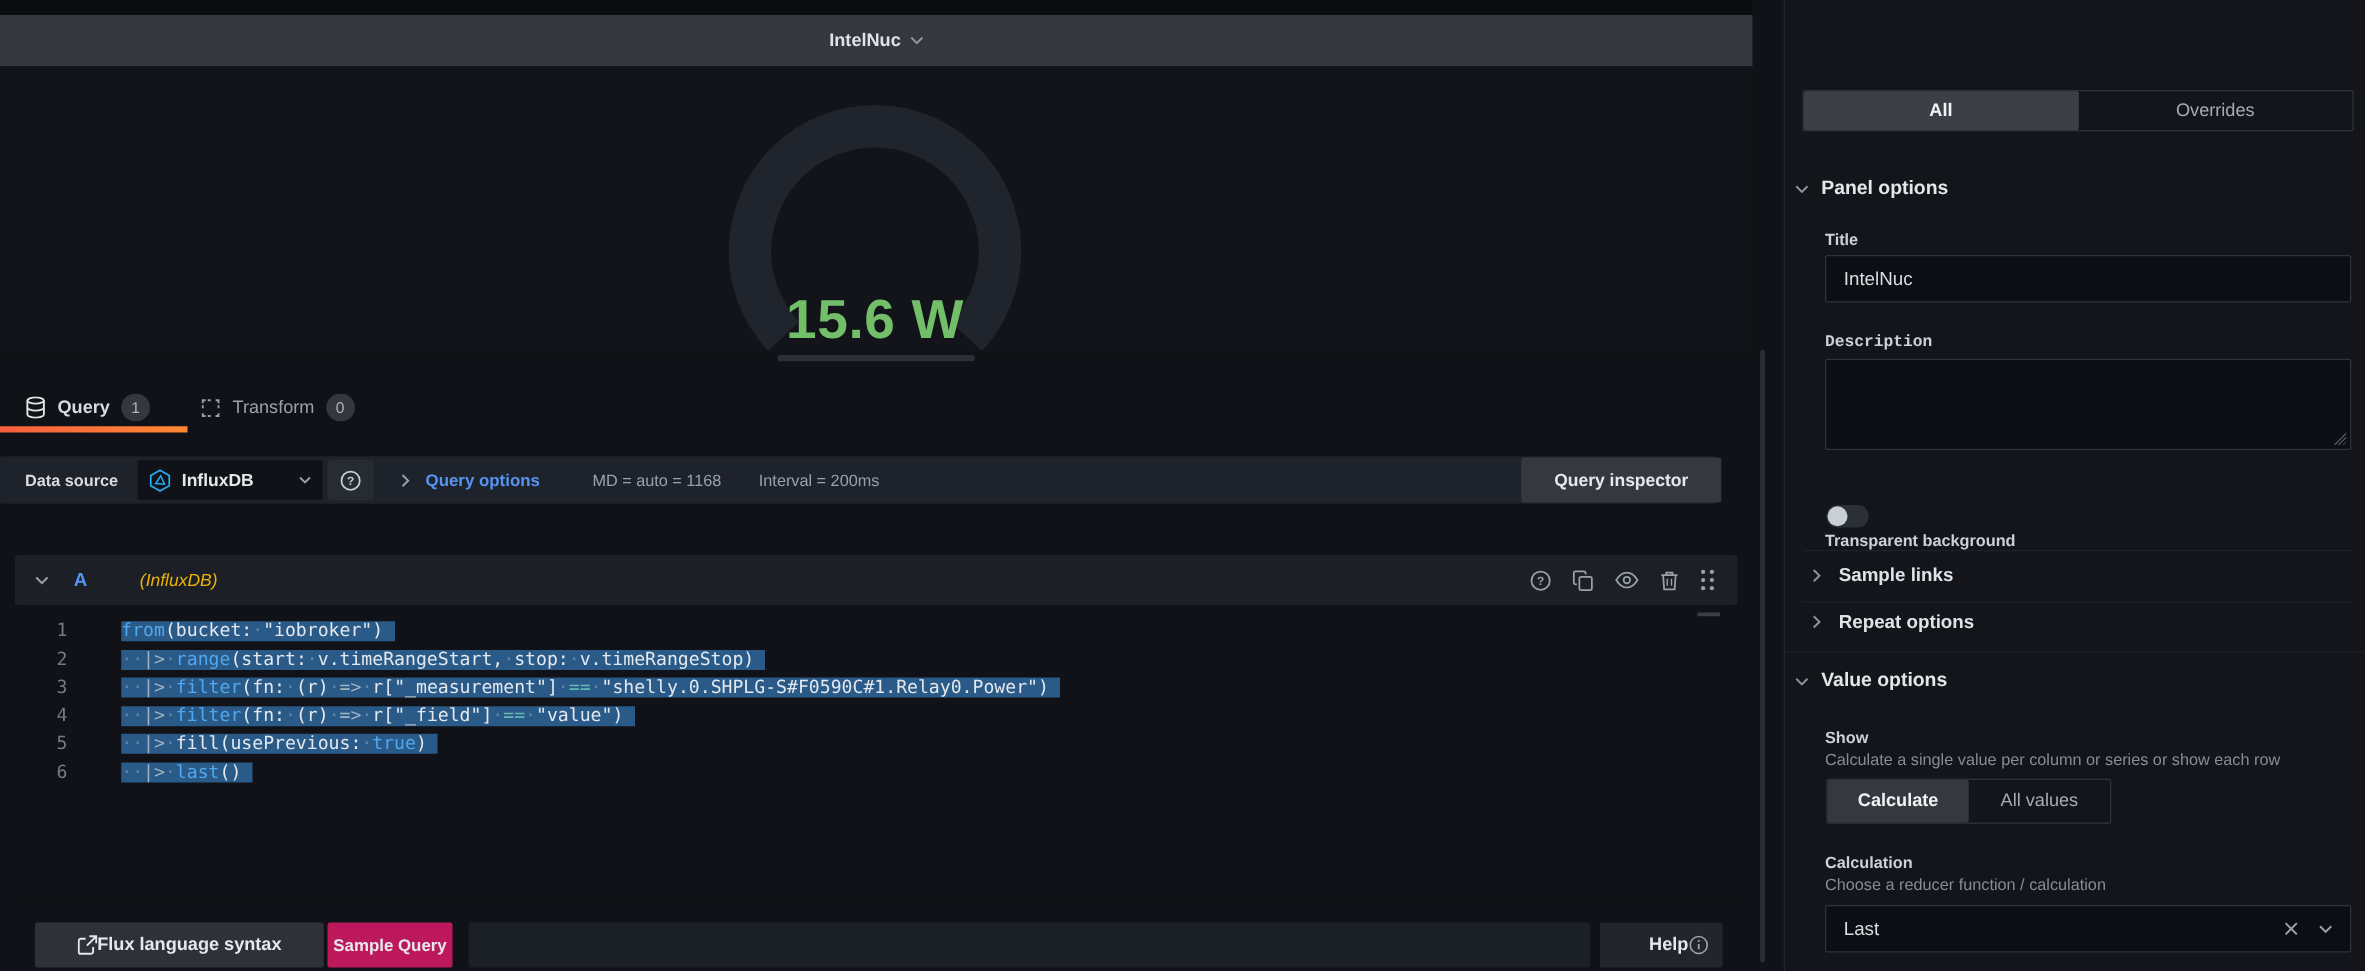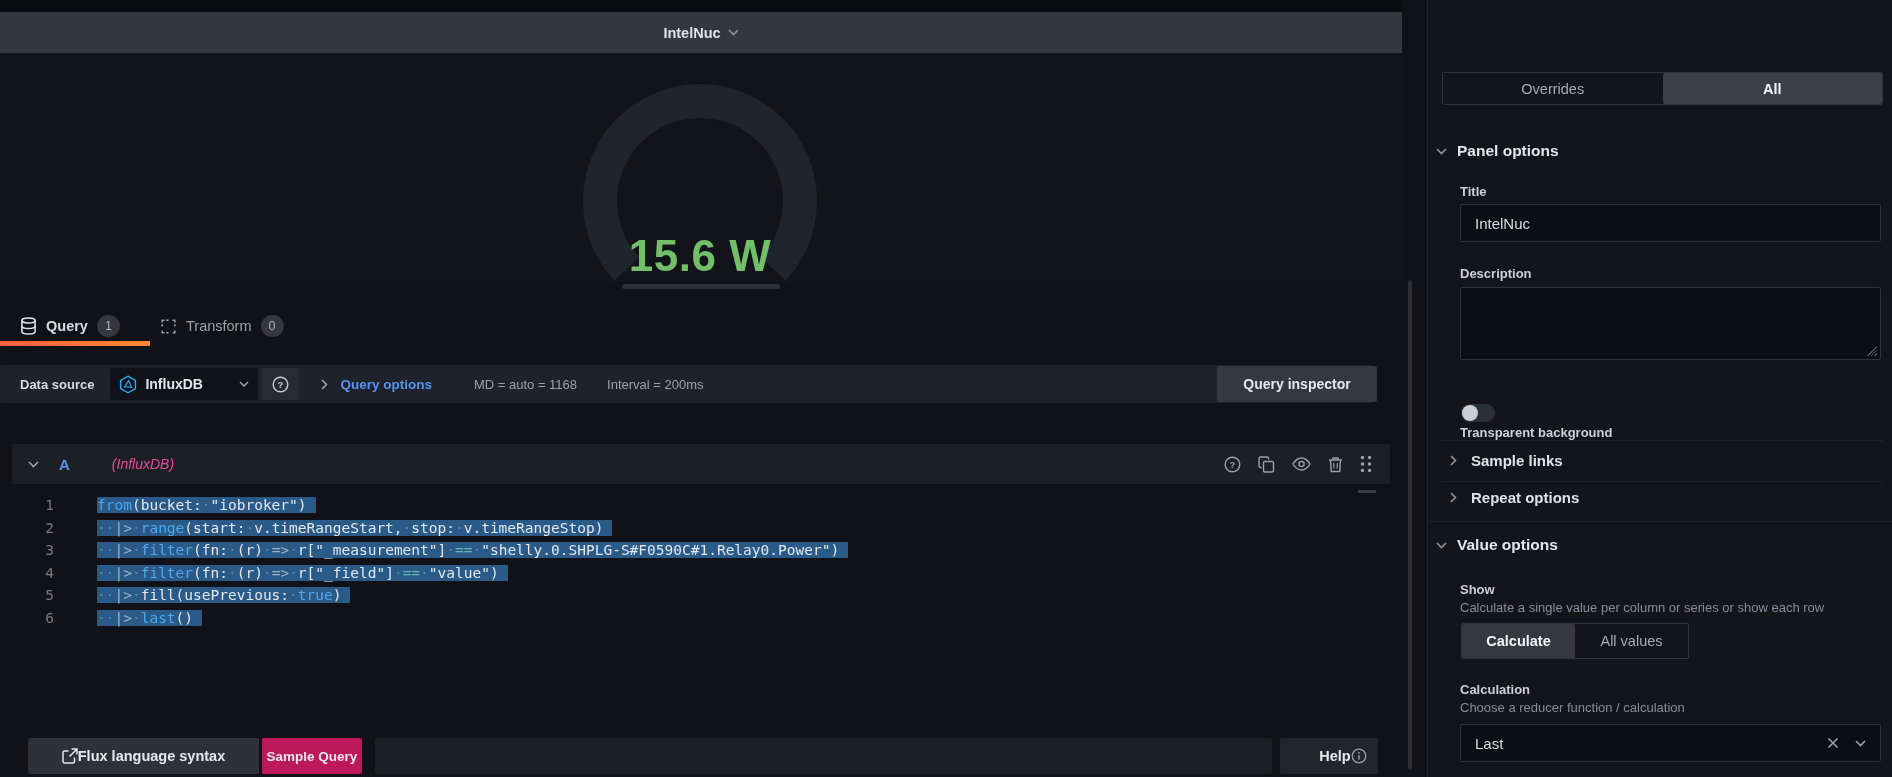--- a/index.html
+++ b/index.html
@@ -44,21 +44,21 @@
   .qo-md { margin-left:42px; }
   .qo-int { margin-left:30px; }
   .qi-btn { left:1217px; top:366px; width:160px; height:36px; background:#35393f; border-radius:2px;
     display:flex; align-items:center; justify-content:center; font-size:14px; font-weight:700;
     color:#e6e8eb; cursor:pointer; }
 
   
   .qcard-header { left:12px; top:444px; width:1378px; height:40px; background:#1c2026; border-radius:2px;
     display:flex; align-items:center; }
   .ref-id { color:#5794F2; font-size:15px; font-weight:700; margin-left:20px; }
-  .ds-hint { color:#ec4899; font-size:14px; font-style:italic; margin-left:42px; }
+  .ds-hint { color:#eab308; font-size:14px; font-style:italic; margin-left:42px; }
   .qcard-icons { margin-left:auto; margin-right:18px; display:flex; align-items:center; gap:17px; }
   .icon-btn { color:#9aa1ab; display:flex; align-items:center; justify-content:center; cursor:pointer; }
 
   .code-area { left:12px; top:484px; width:1378px; height:234px; background:#111217; }
   .code-scroll-dash { position:absolute; right:14px; top:6px; width:18px; height:3px; background:#3a3e45; }
   #code-lines { position:absolute; left:0; top:10px; width:100%;
     font-family:"DejaVu Sans Mono", monospace; font-size:14.5px; line-height:22.5px; }
   .code-line { display:flex; white-space:pre; }
   .gutter { width:42px; text-align:right; color:#757b83; flex:0 0 42px; }
   .line-content { margin-left:43px; }
@@ -290,39 +290,39 @@
         </svg>
     </span>
   </div>
 
   <div class="abs left-scrollbar"></div>
 
   <div class="abs sidebar">
 
 
     <div class="seg-group">
+      <div class="seg active">All</div>
       <div class="seg idle">Overrides</div>
-      <div class="seg active">All</div>
     </div>
 
     <div class="sec-header" style="top:142px;">
       <span class="chev">
         <svg width="11" height="7" viewBox="0 0 11 7">
             <polyline points="1,1 5.5,5.5 10,1" fill="none" stroke="#8e949e" stroke-width="1.6"></polyline>
           </svg>
       </span>
       <span class="sec-title">Panel options</span>
     </div>
 
     <div class="field-label" style="top:184px;">Title</div>
     <div class="text-input" style="top:204px;">
       <span>IntelNuc</span>
     </div>
 
-    <div class="field-label" style="top:266px;">Description</div>
+    <div class="field-label" style="top:266px;font-family:Liberation Mono, monospace;">Description</div>
     <div class="textarea" style="top:287px;">
       <span class="resize-corner"></span>
     </div>
 
     <div class="field-label" style="top:383px;margin-top:42px;">Transparent background</div>
     <div class="toggle">
       <span class="toggle-knob"></span>
     </div>
 
     <div class="divider" style="top:440px;"></div>

